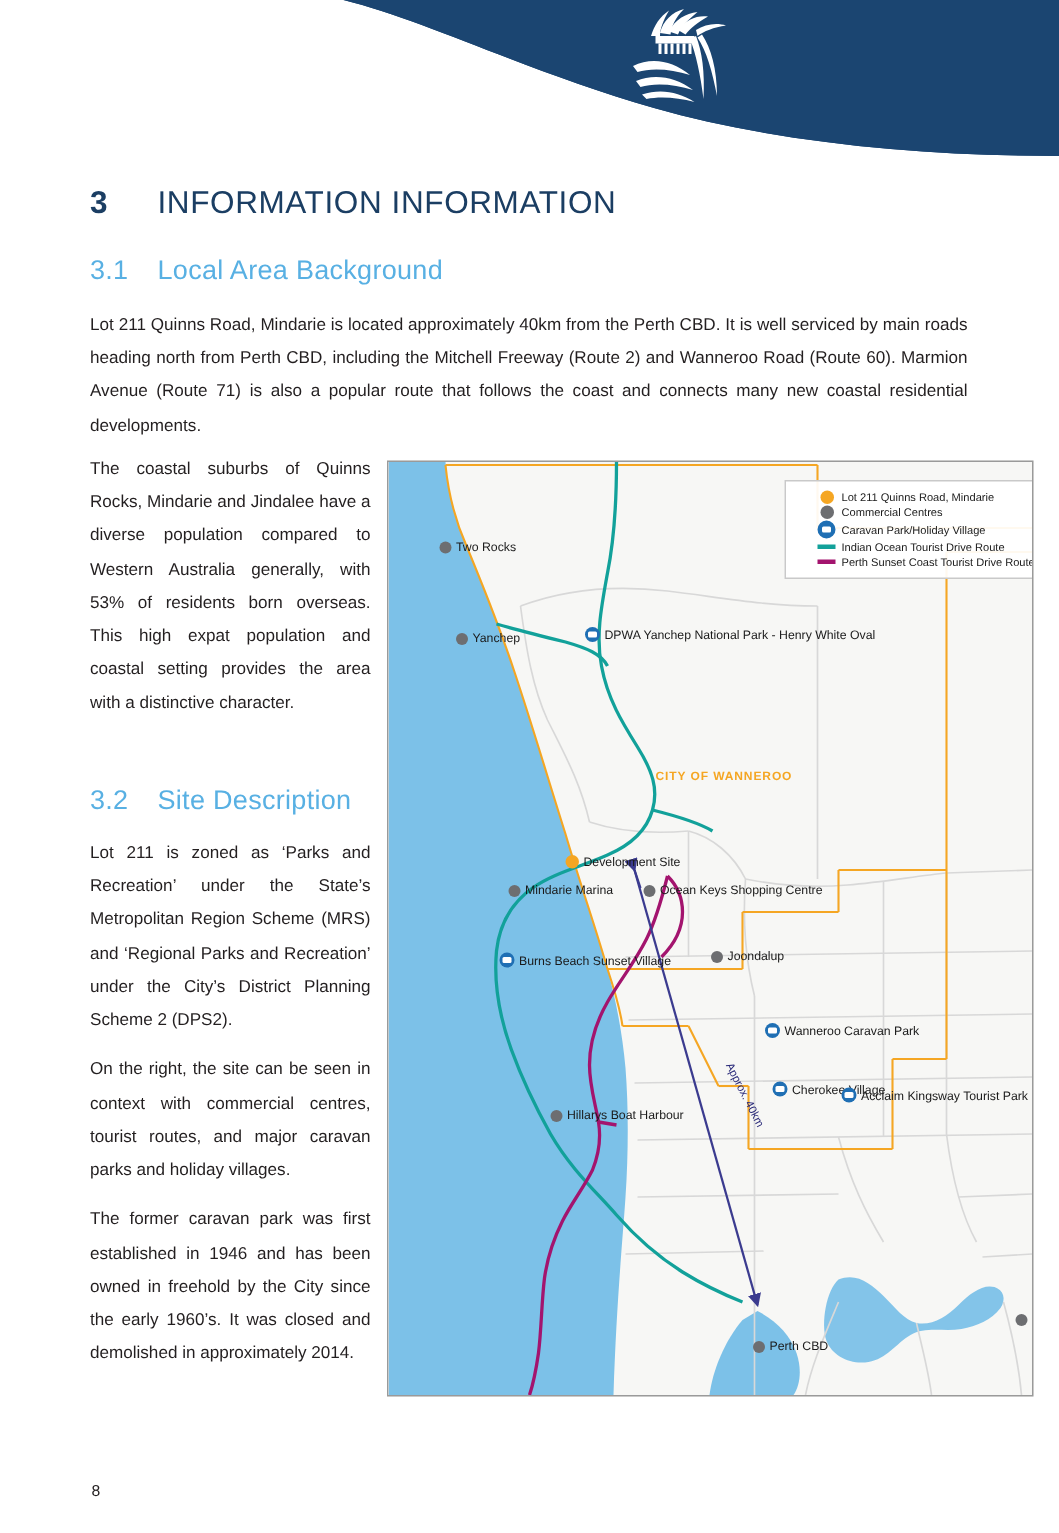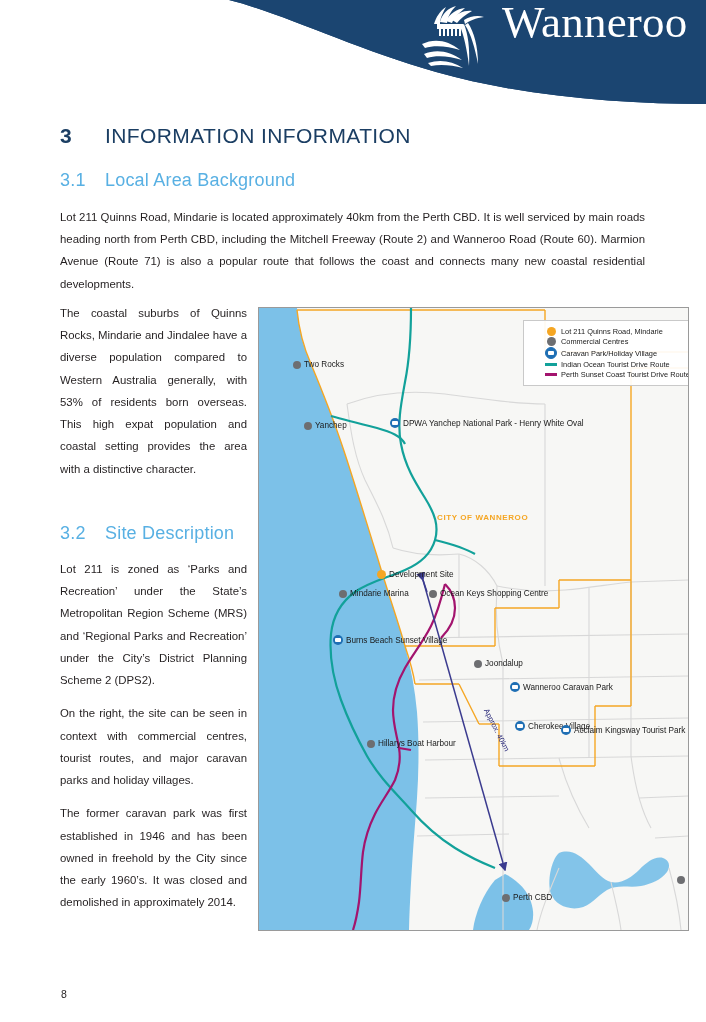--- a/index.html
+++ b/index.html
@@ -139,21 +139,20 @@
         <rect x="39" y="25" width="2" height="7"></rect>
         <path d="M44,16 C50,12 58,11 64,13 C56,14 49,17 45,20 Z"></path>
         <path d="M2,40 C14,34 28,36 40,46 C28,42 14,41 5,44 Z"></path>
         <path d="M4,50 C16,45 30,47 42,56 C30,52 16,51 7,54 Z"></path>
         <path d="M8,59 C20,55 32,57 43,64 C32,61 20,60 11,62 Z"></path>
         <path d="M44,20 C48,30 50,44 49,62 C47,46 44,32 40,22 Z"></path>
         <path d="M48,19 C54,28 58,42 58,60 C55,44 51,30 45,21 Z"></path>
       </g>
     </svg>
     <div class="logo-text">
-      <span class="l2">Wanneroo</span>
     </div>
   </div>
 </div>
 
 <div class="h1">
   <span class="num">3</span><span>INFORMATION INFORMATION</span>
 </div>
 
 <div class="h2" id="h2-local">
   <span class="num">3.1</span><span>Local Area Background</span>
@@ -343,21 +342,21 @@
     <span class="txt">Ocean Keys Shopping Centre</span>
   </div>
 
   <div class="mlabel rt" style="left:74px;top:327px;">
     <span class="txt">Burns Beach Sunset Village</span>
     <span class="m-van">
         <i></i>
       </span>
   </div>
 
-  <div class="mlabel" style="left:215px;top:351px;">
+  <div class="mlabel" style="left:215px;top:325px;">
     <span class="m-dot"></span>
     <span class="txt">Joondalup</span>
   </div>
 
   <div class="mlabel" style="left:251px;top:374px;">
     <span class="m-van">
         <i></i>
       </span>
     <span class="txt">Wanneroo Caravan Park</span>
   </div>

